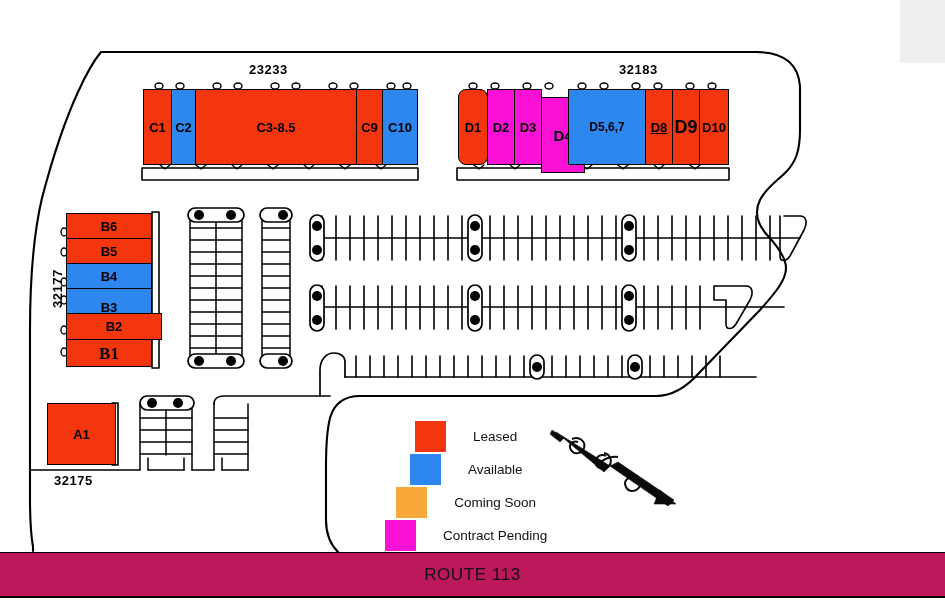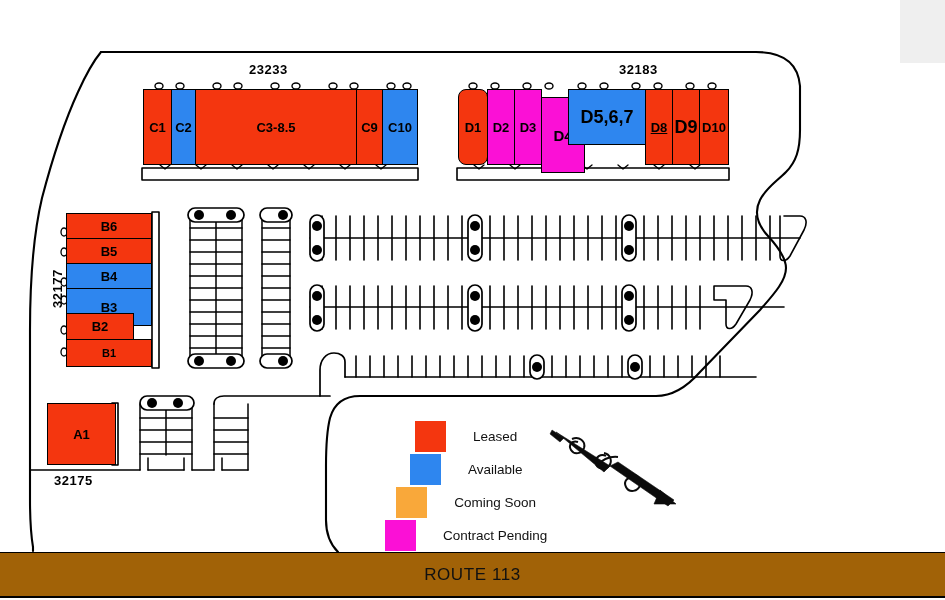--- a/index.html
+++ b/index.html
@@ -28,21 +28,21 @@
 
   
   .legend{position:absolute;left:385px;top:420px;}
   .legend-row{display:flex;align-items:center;height:32px;margin-bottom:1px;justify-content:center;}
   .legend-sw{width:31px;height:31px;flex:0 0 31px;}
   .legend-txt{margin-left:27px;font-size:13.5px;color:#111;white-space:nowrap;}
 
   
   .route-band{position:absolute;left:0;width:945px;box-sizing:border-box;
               border-top:1.6px solid #000;border-bottom:2.4px solid #000;
-              background:#a16207;display:flex;align-items:center;justify-content:center;}
+              background:#be185d;display:flex;align-items:center;justify-content:center;}
   .route-txt{font-size:17px;color:#111;letter-spacing:.6px;}
 </style>
 </head>
 <body>
 
 <div id="stage">
 
   <div class="corner-chip" style="left:900px;top:0;width:45px;height:63px;"></div>
 
   <svg class="layer" viewBox="0 0 945 600" xmlns="http://www.w3.org/2000/svg">
@@ -368,21 +368,21 @@
       </div>
     <div class="unit" style="left:487px;top:89px;width:28px;height:76px;background:#FB10D6;font-size:13px;">
       <span>D2</span>
       </div>
     <div class="unit" style="left:514px;top:89px;width:28px;height:76px;background:#FB10D6;font-size:13px;">
       <span>D3</span>
       </div>
     <div class="unit" style="left:541px;top:97px;width:44px;height:76px;background:#FB10D6;font-size:15px;">
       <span>D4</span>
       </div>
-    <div class="unit" style="left:568px;top:89px;width:78px;height:56px;background:#2E86EF;font-size:18px;">
+    <div class="unit" style="left:568px;top:89px;width:78px;height:76px;background:#2E86EF;font-size:12px;">
       <span>D5,6,7</span>
       </div>
     <div class="unit" style="left:645px;top:89px;width:28px;height:76px;background:#F4360F;font-size:13px;text-decoration:underline;">
       <span>D8</span>
       </div>
     <div class="unit" style="left:672px;top:89px;width:28px;height:76px;background:#F4360F;font-size:18px;">
       <span>D9</span>
       </div>
     <div class="unit" style="left:699px;top:89px;width:30px;height:76px;background:#F4360F;font-size:13px;">
       <span>D10</span>
@@ -395,24 +395,24 @@
       </div>
     <div class="unit" style="left:66px;top:238px;width:86px;height:26px;background:#F4360F;font-size:13px;">
       <span>B5</span>
       </div>
     <div class="unit" style="left:66px;top:263px;width:86px;height:26px;background:#2E86EF;font-size:13px;">
       <span>B4</span>
       </div>
     <div class="unit" style="left:66px;top:288px;width:86px;height:38px;background:#2E86EF;font-size:13px;">
       <span>B3</span>
       </div>
-    <div class="unit" style="left:66px;top:313px;width:68px;height:27px;background:#F4360F;font-size:13px;">
+    <div class="unit" style="left:66px;top:313px;width:96px;height:27px;background:#F4360F;font-size:13px;">
       <span>B2</span>
       </div>
-    <div class="unit" style="left:66px;top:339px;width:86px;height:28px;background:#F4360F;font-size:11px;">
+    <div class="unit" style="left:66px;top:339px;width:86px;height:28px;background:#F4360F;font-size:17px;font-family:Liberation Serif, serif;">
       <span>B1</span>
       </div>
   </div>
 
   <div class="bldg">
     <div class="unit" style="left:47px;top:403px;width:69px;height:62px;background:#F4360F;font-size:13px;">
       <span>A1</span>
       </div>
   </div>
 

